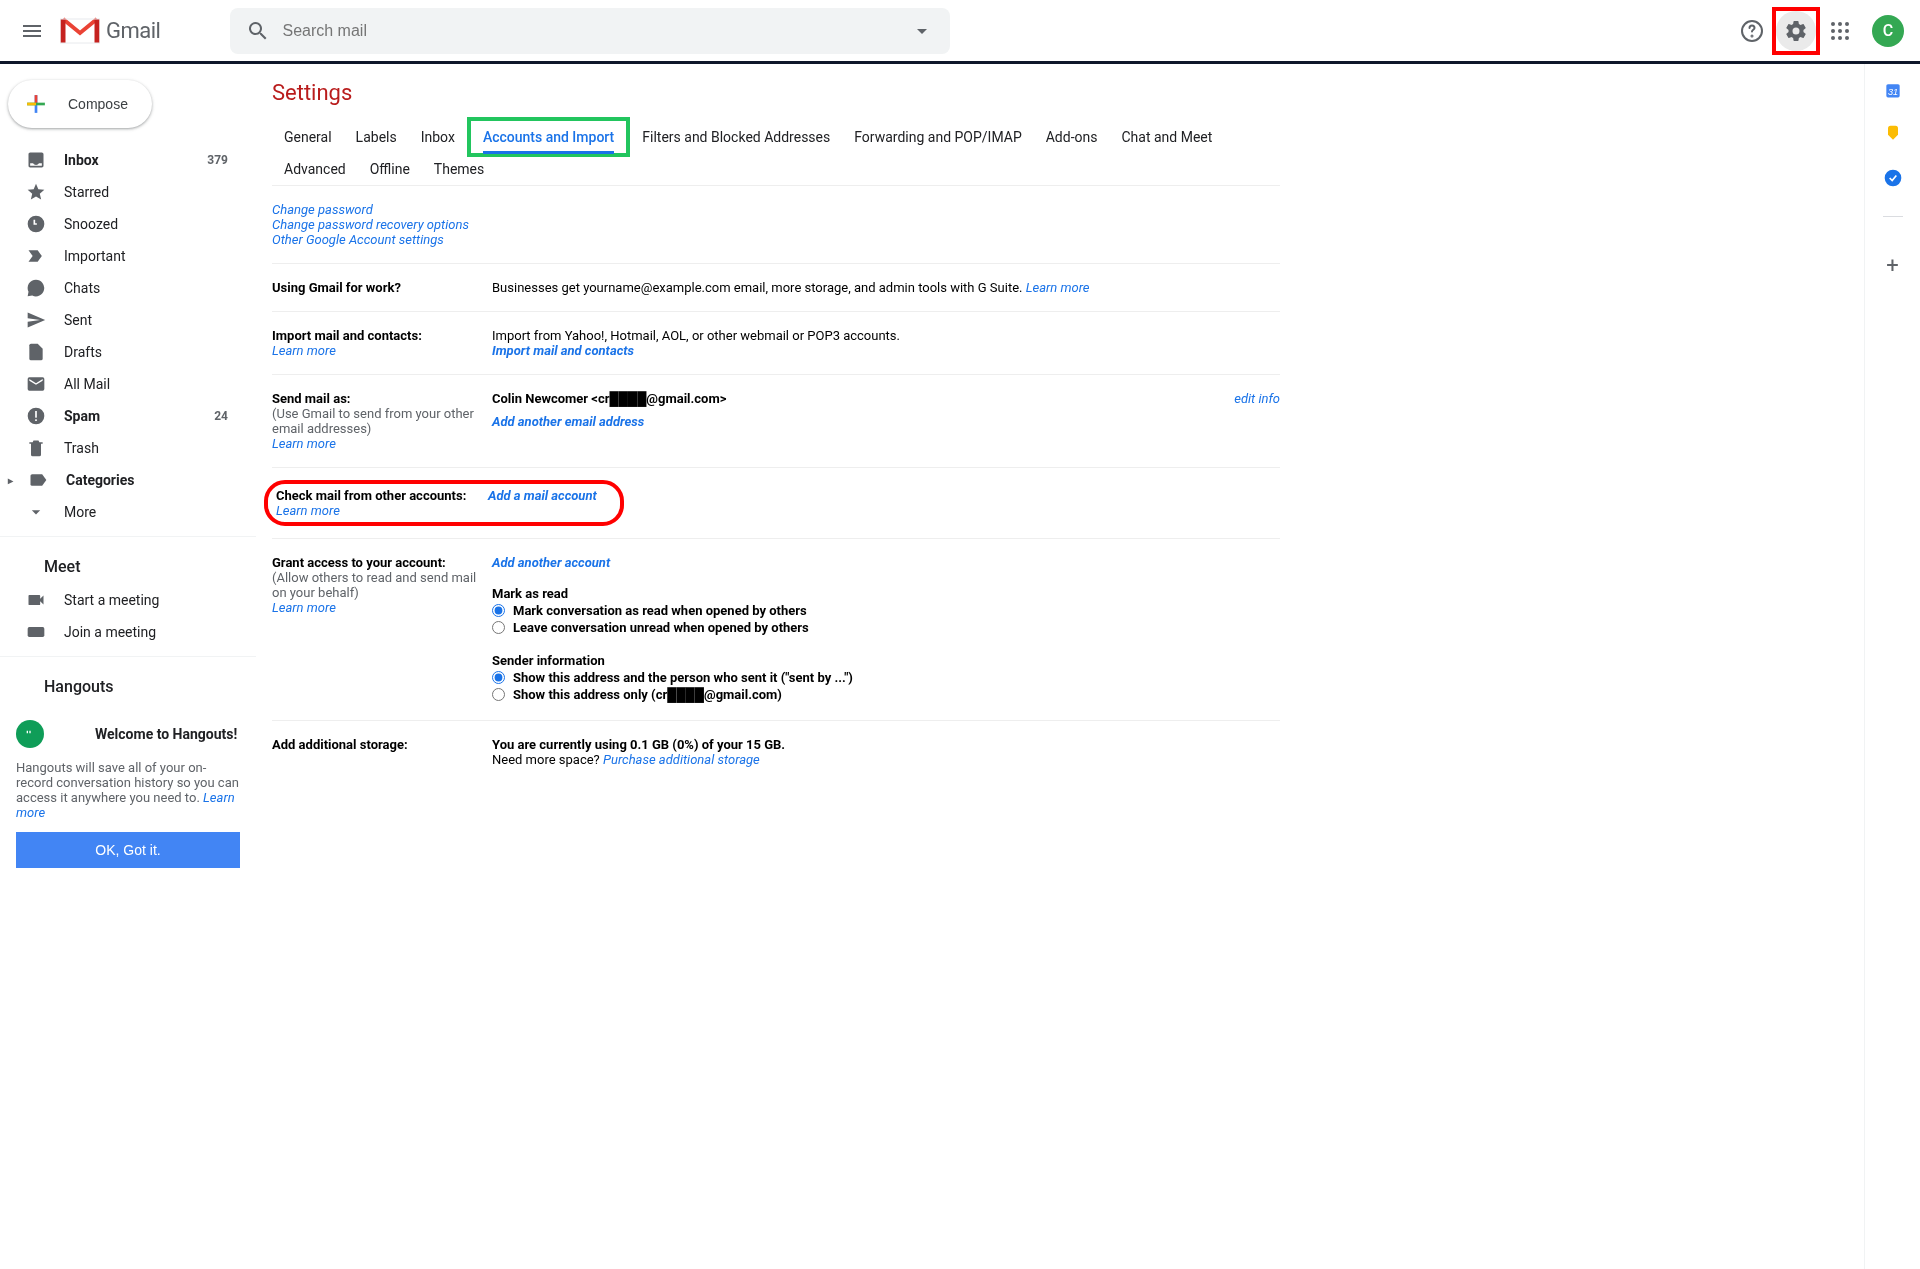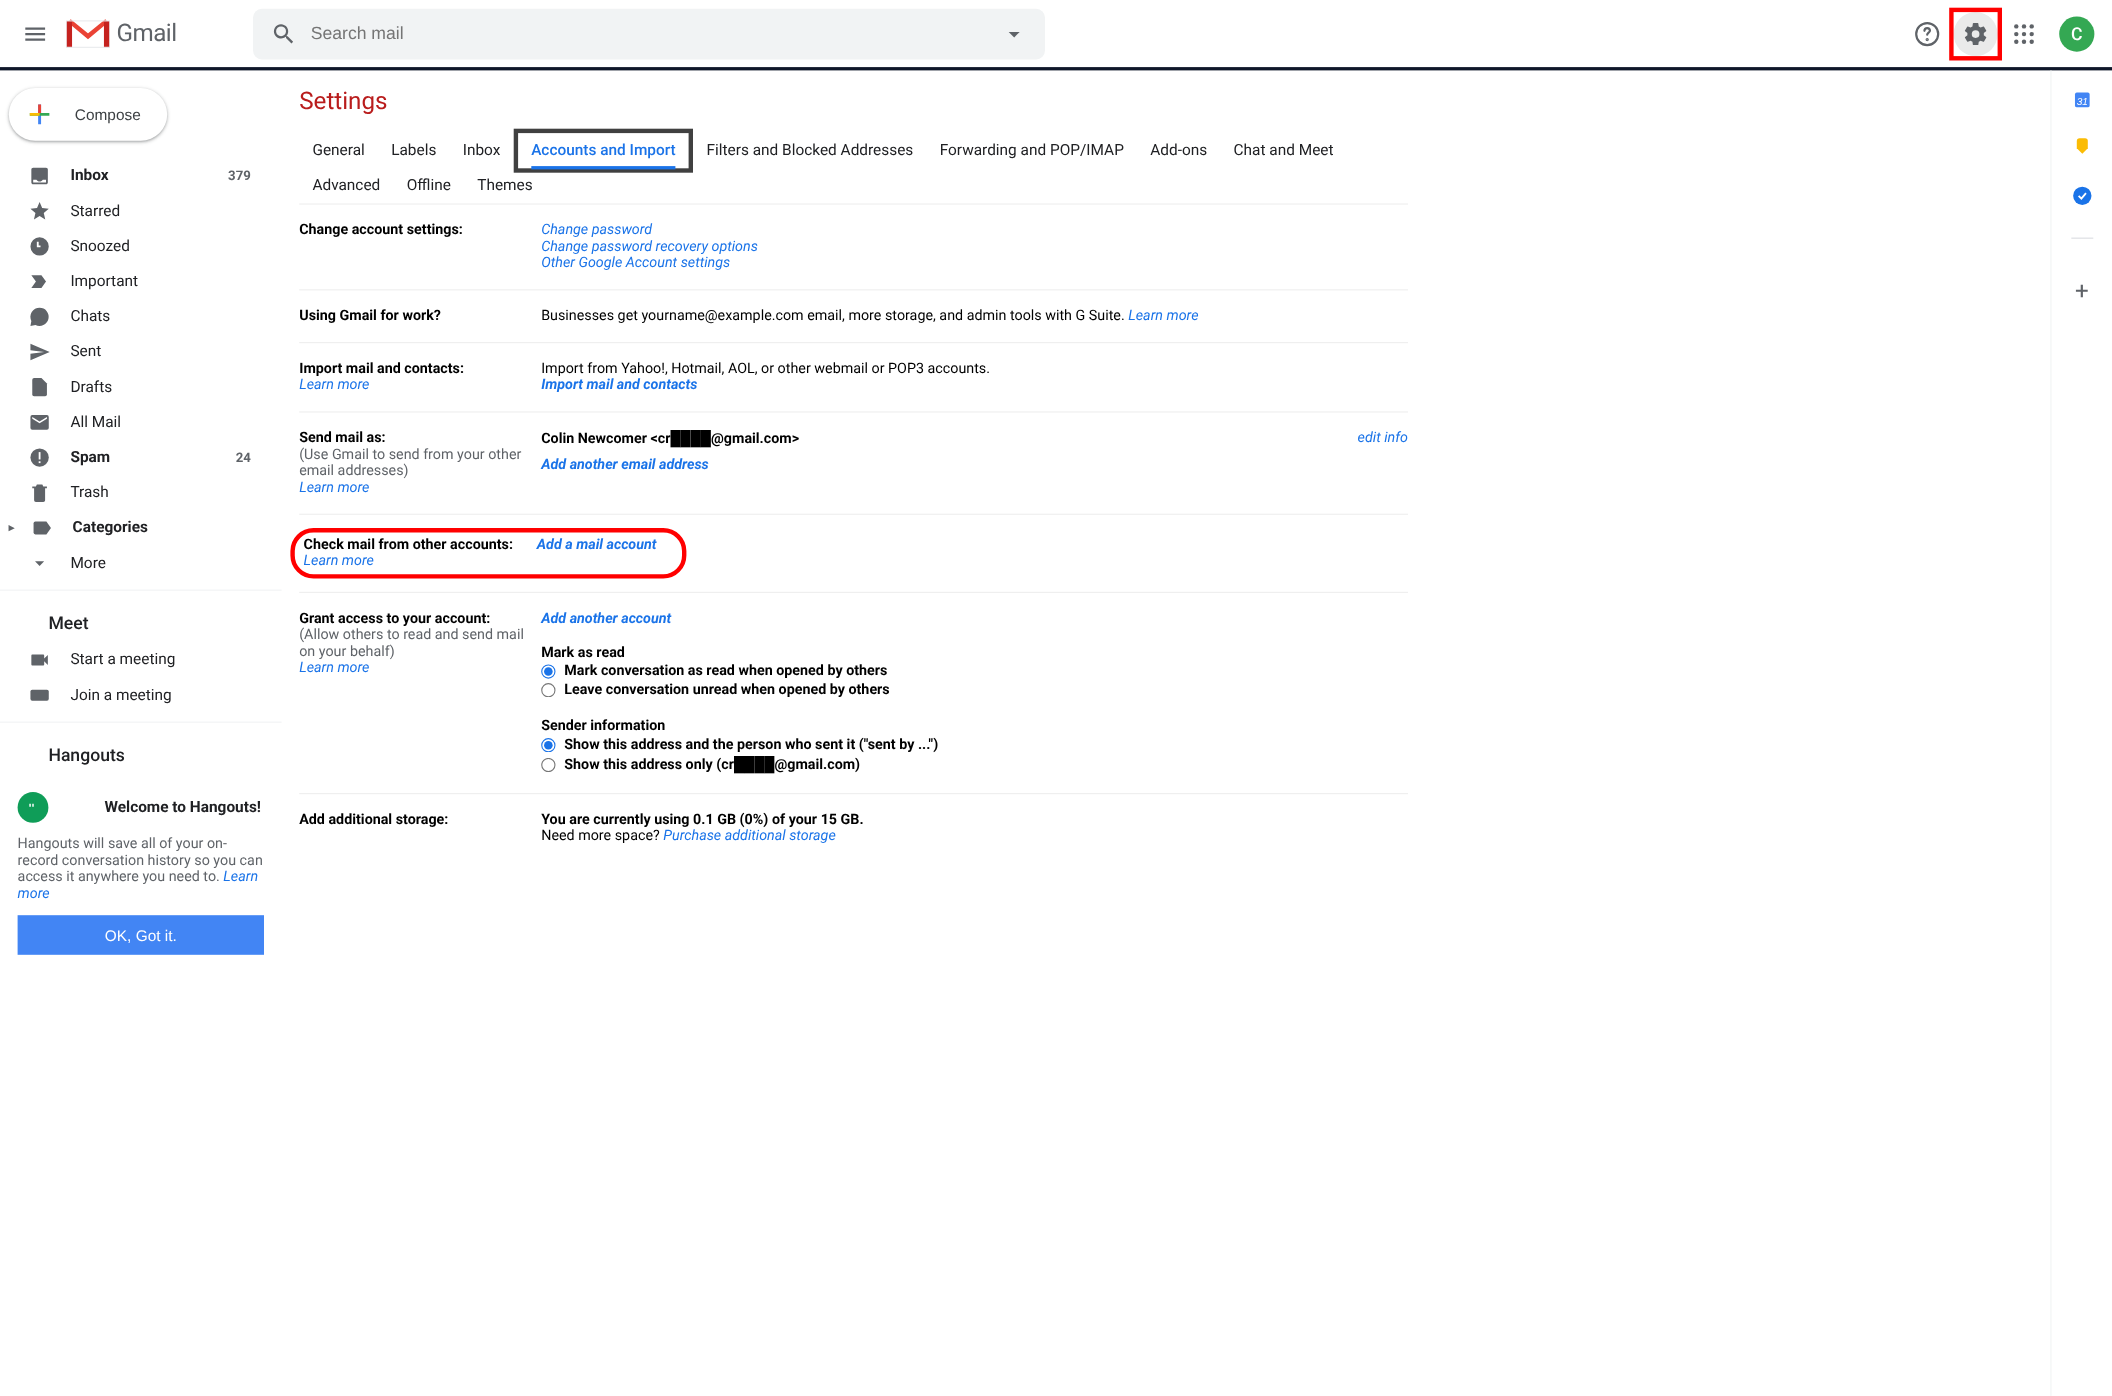--- a/index.html
+++ b/index.html
@@ -43,21 +43,21 @@
 
 
 .main { flex: 1; padding: 16px 16px 16px 16px; position: relative; max-width: 1040px; }
 .page-title { font-size: 22px; font-weight: 400; margin-bottom: 16px; color:#b91c1c; }
 .tabs { border-bottom: 1px solid #eee; margin-bottom: 0; padding-bottom: 0; }
 .tab-row { display: flex; flex-wrap: wrap; gap: 0; }
 .tab { padding: 8px 12px; color: #1a73e8; cursor: pointer; font-size: 14px; position:relative; }
 .tab.inactive { color: #202124; }
 .tab.active { color: #1a73e8; font-weight: 500; }
 .tab.active::after { content:''; position:absolute; bottom:-1px; left:12px; right:12px; height:3px; background:#1a73e8; }
-.tab-highlight { border: 4px solid #404040; margin: -4px 0; }
+.tab-highlight { border: 4px solid #22c55e; margin: -4px 0; }
 
 
 .settings-section { display: flex; padding: 16px 0; border-bottom: 1px solid #eee; font-size: 13px; }
 .settings-section:last-child { border-bottom: none; }
 .settings-label { flex: 0 0 220px; font-weight: 700; color: #000; padding-right: 12px; }
 .settings-label .sub { font-weight: 400; color: #5f6368; font-size: 13px; }
 .settings-label a { font-weight:400; }
 .settings-content { flex: 1; color: #000; }
 .settings-content .bold { font-weight: 700; }
 .settings-right { flex: 0 0 80px; text-align: right; }
@@ -306,21 +306,20 @@
         <div class="tab inactive">Chat and Meet</div>
       </div>
       <div class="tab-row">
         <div class="tab inactive">Advanced</div>
         <div class="tab inactive">Offline</div>
         <div class="tab inactive">Themes</div>
       </div>
     </div>
 
     <div class="settings-section">
-      <div class="settings-label">Change account settings:</div>
       <div class="settings-content">
         <a>Change password</a><br>
         <a>Change password recovery options</a><br>
         <a>Other Google Account settings</a>
       </div>
     </div>
 
     <div class="settings-section">
       <div class="settings-label">Using Gmail for work?</div>
       <div class="settings-content">

